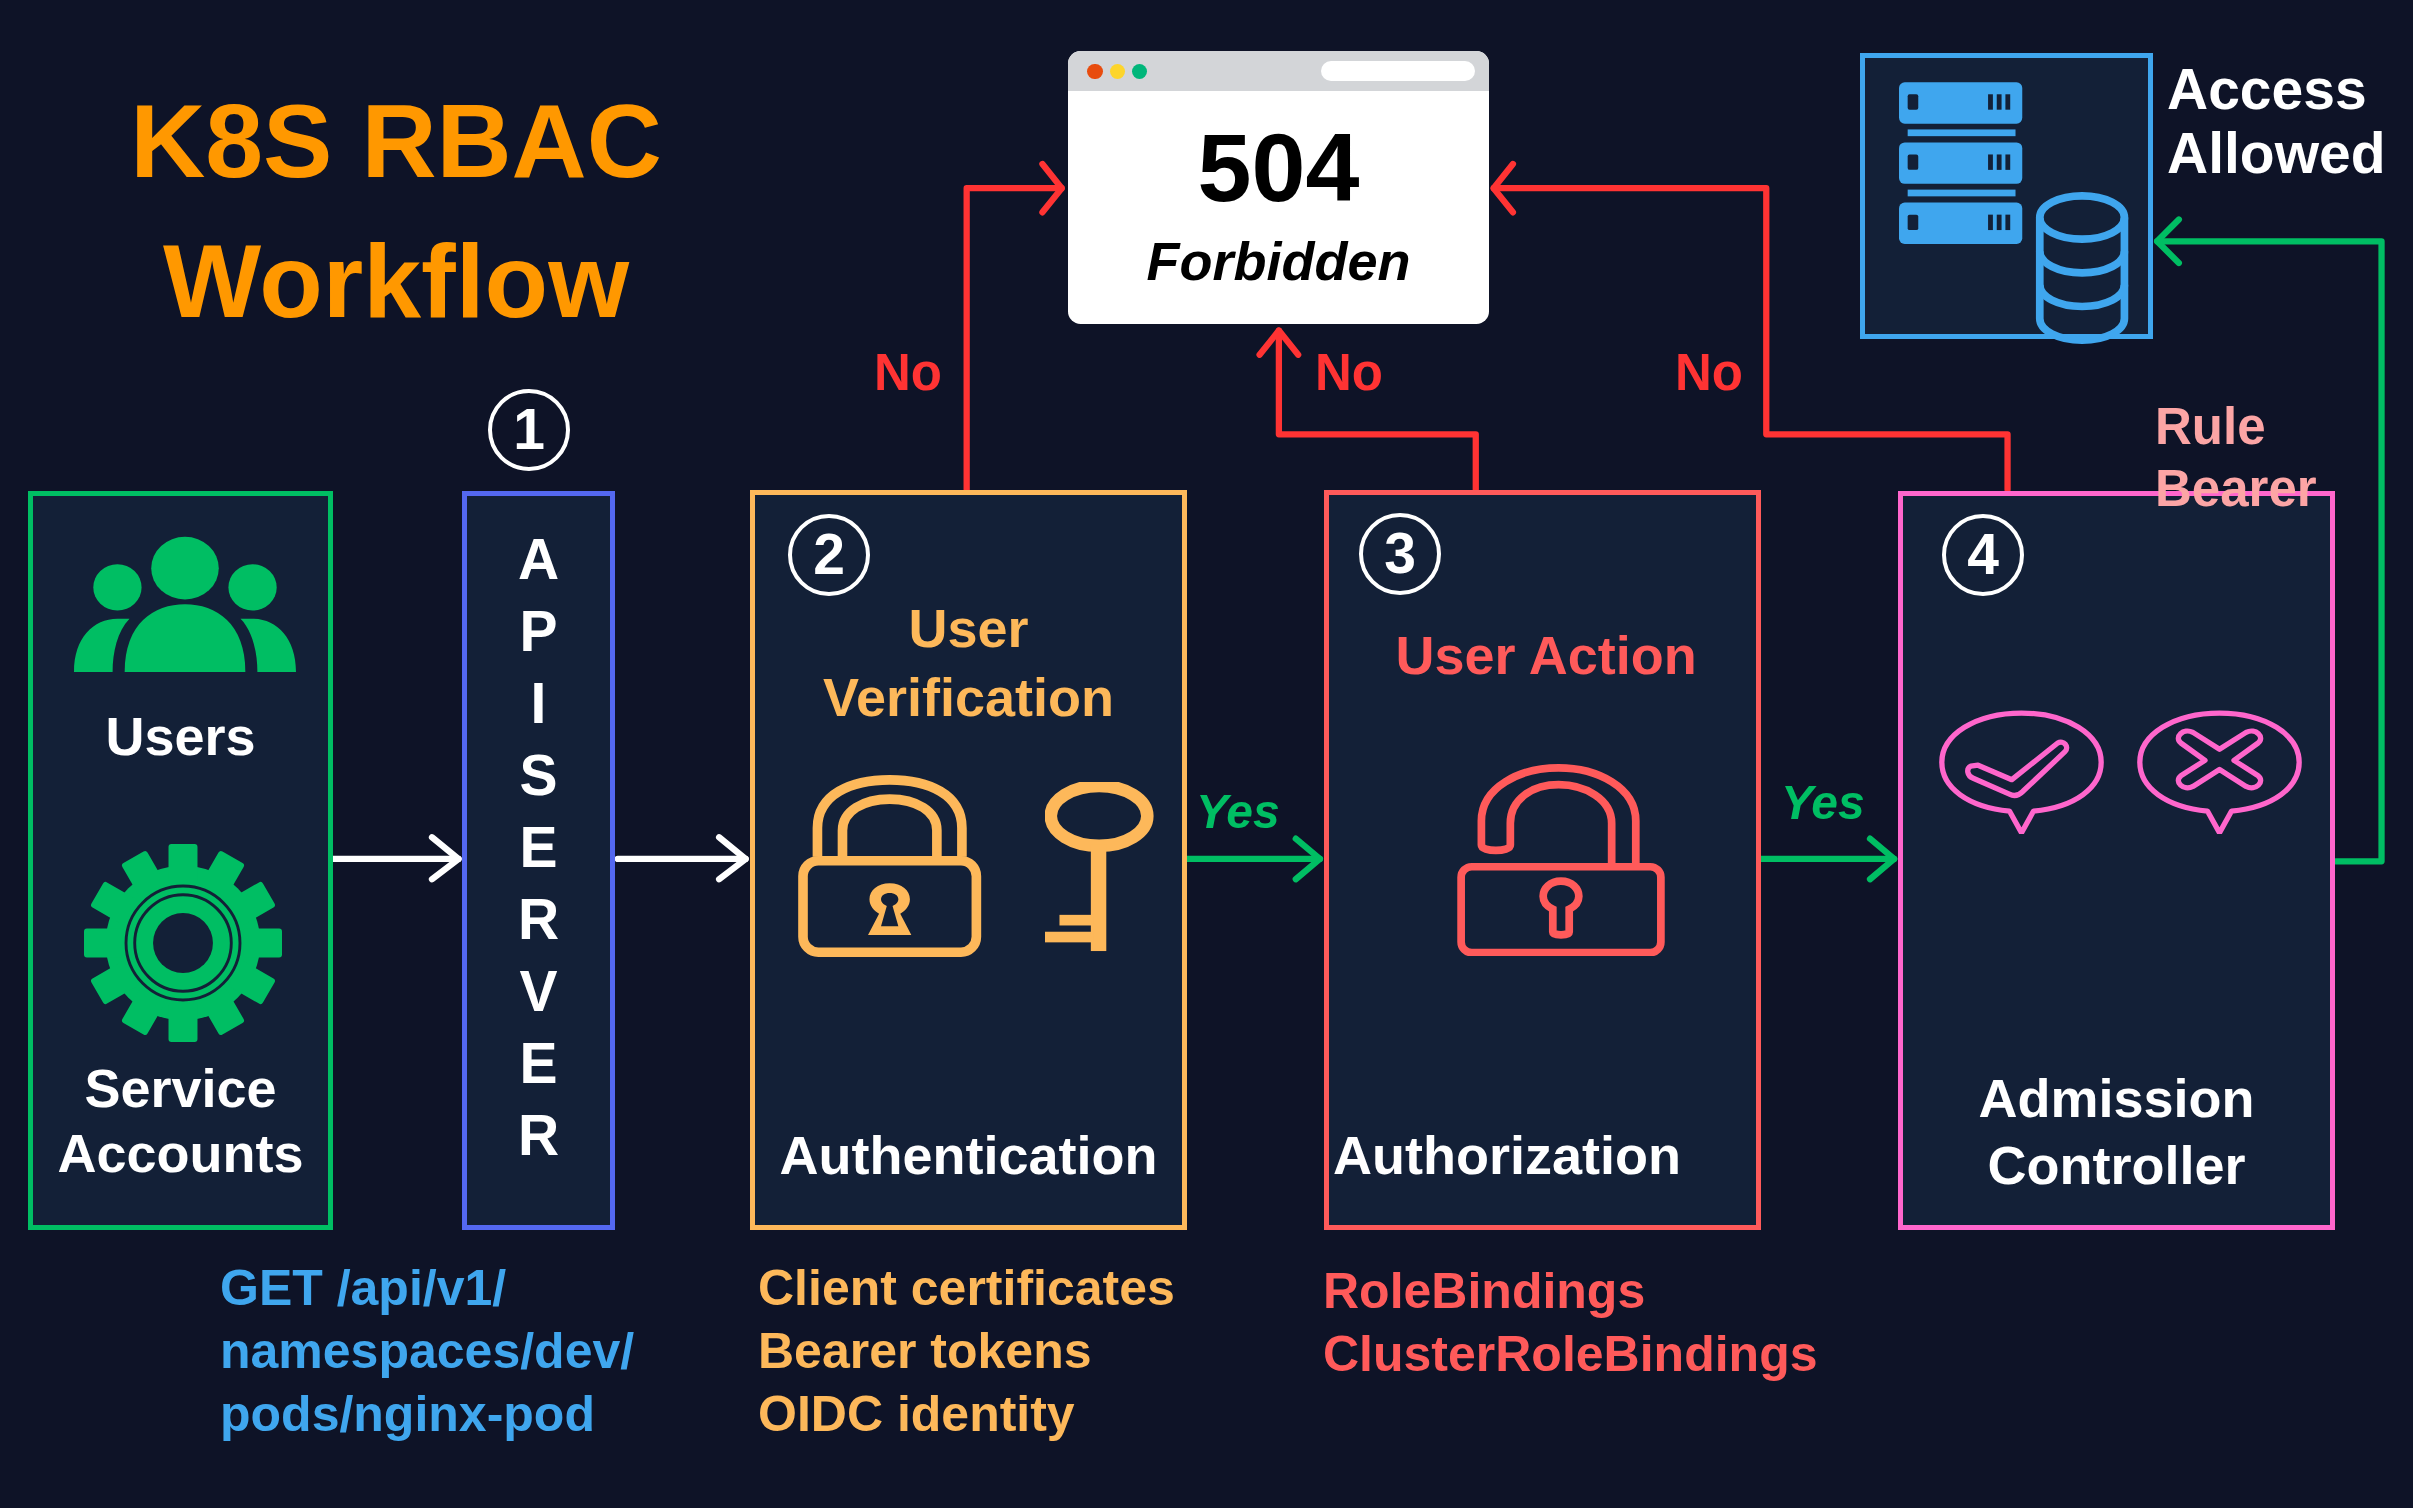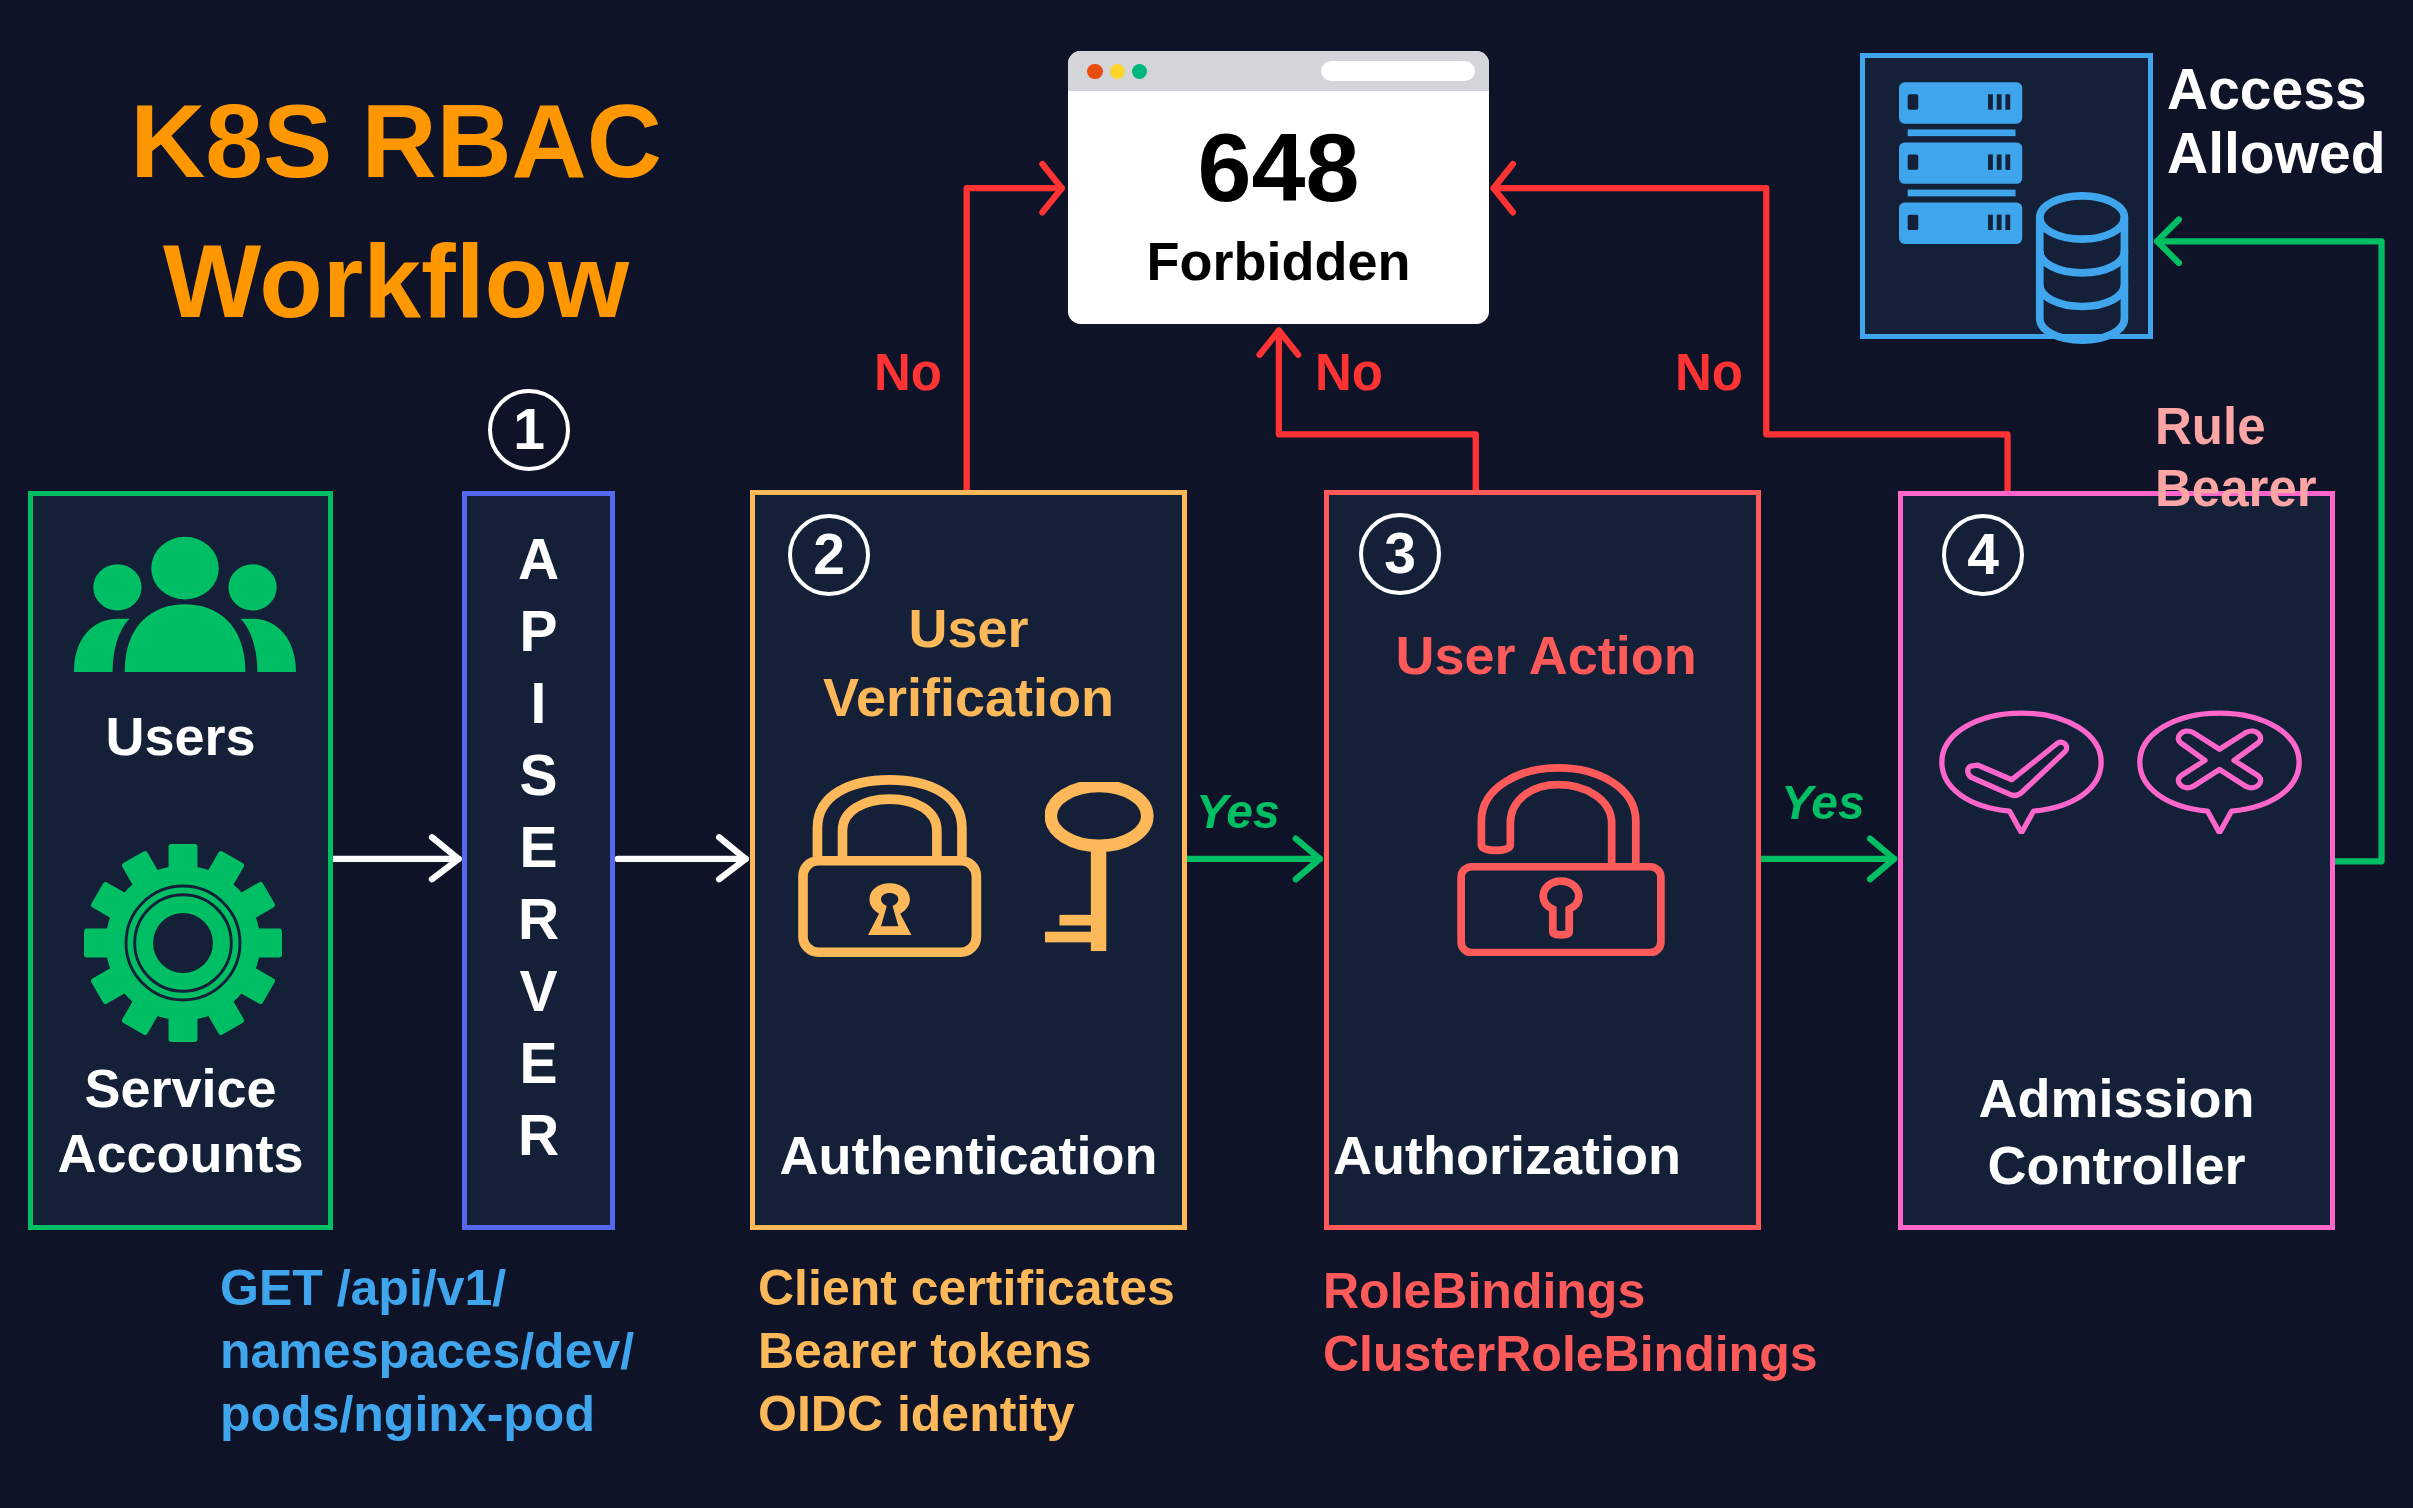--- a/index.html
+++ b/index.html
@@ -16,21 +16,21 @@
     .api-letters { position: absolute; left: 0; right: 0; top: 26.5px; text-align: center; color: #fff; font-size: 57px; line-height: 72px; letter-spacing: 0; }
     .api-letters span { display: block; }
     .label-no { color: #FF3333; font-size: 51px; }
     .label-yes { color: #00BE63; font-size: 48px; font-style: italic; }
     .note { font-size: 50px; line-height: 63px; }
     .win { position: absolute; left: 1068px; top: 51px; width: 421px; height: 273px; background: #ffffff; border-radius: 12.6px; overflow: hidden; }
     .win-bar { position: absolute; left: 0; top: 0; right: 0; height: 40px; background: #D3D5D8; }
     .dot { position: absolute; top: 12.6px; width: 15.4px; height: 15.4px; border-radius: 50%; }
     .win-url { position: absolute; left: 253px; top: 9.7px; width: 154px; height: 20px; border-radius: 10px; background: #ffffff; }
     .win-code { position: absolute; left: 0; right: 0; top: 68px; text-align: center; color: #000; font-size: 97px; line-height: 1; }
-    .win-msg { position: absolute; left: 0; right: 0; top: 183px; text-align: center; color: #000; font-size: 54px; line-height: 1; }
+    .win-msg { position: absolute; left: 0; right: 0; top: 183px; text-align: center; color: #000; font-size: 54px; line-height: 1; font-style: italic; }
   </style>
 </head>
 <body>
 
 <svg class="canvas" width="2413" height="1508" viewBox="0 0 5000 3125">
   <defs>
     <marker id="arrW" markerWidth="10" markerHeight="10" refX="8" refY="5" orient="auto" markerUnits="userSpaceOnUse" viewBox="0 0 10 10">
       <path d="M1,1 L8,5 L1,9" fill="none" stroke="#ffffff" stroke-width="2" stroke-linecap="round" stroke-linejoin="round"></path>
     </marker>
   </defs>
@@ -186,21 +186,21 @@
   <div class="box-label" style="top:637px;">Controller</div>
 </div>
 
 <div class="win">
   <div class="win-bar">
     <div class="dot" style="left:19.3px; background:#E84C0E;"></div>
     <div class="dot" style="left:42px; background:#FDD52B;"></div>
     <div class="dot" style="left:64px; background:#00B67A;"></div>
     <div class="win-url"></div>
   </div>
-  <div class="win-code">648</div>
+  <div class="win-code">504</div>
   <div class="win-msg">Forbidden</div>
 </div>
 
 <div class="box" style="left:1860px; top:53px; width:293px; height:286px; border-color:#3FA6EE;">
   <svg class="abs" style="left:34px; top:24px;" width="130" height="169" viewBox="0 0 270 350">
     <g fill="#3FA6EE">
       <rect x="0" y="0" width="256" height="86" rx="12"></rect>
       <rect x="18" y="98" width="224" height="14"></rect>
       <rect x="0" y="125" width="256" height="86" rx="12"></rect>
       <rect x="18" y="223" width="224" height="14"></rect>

